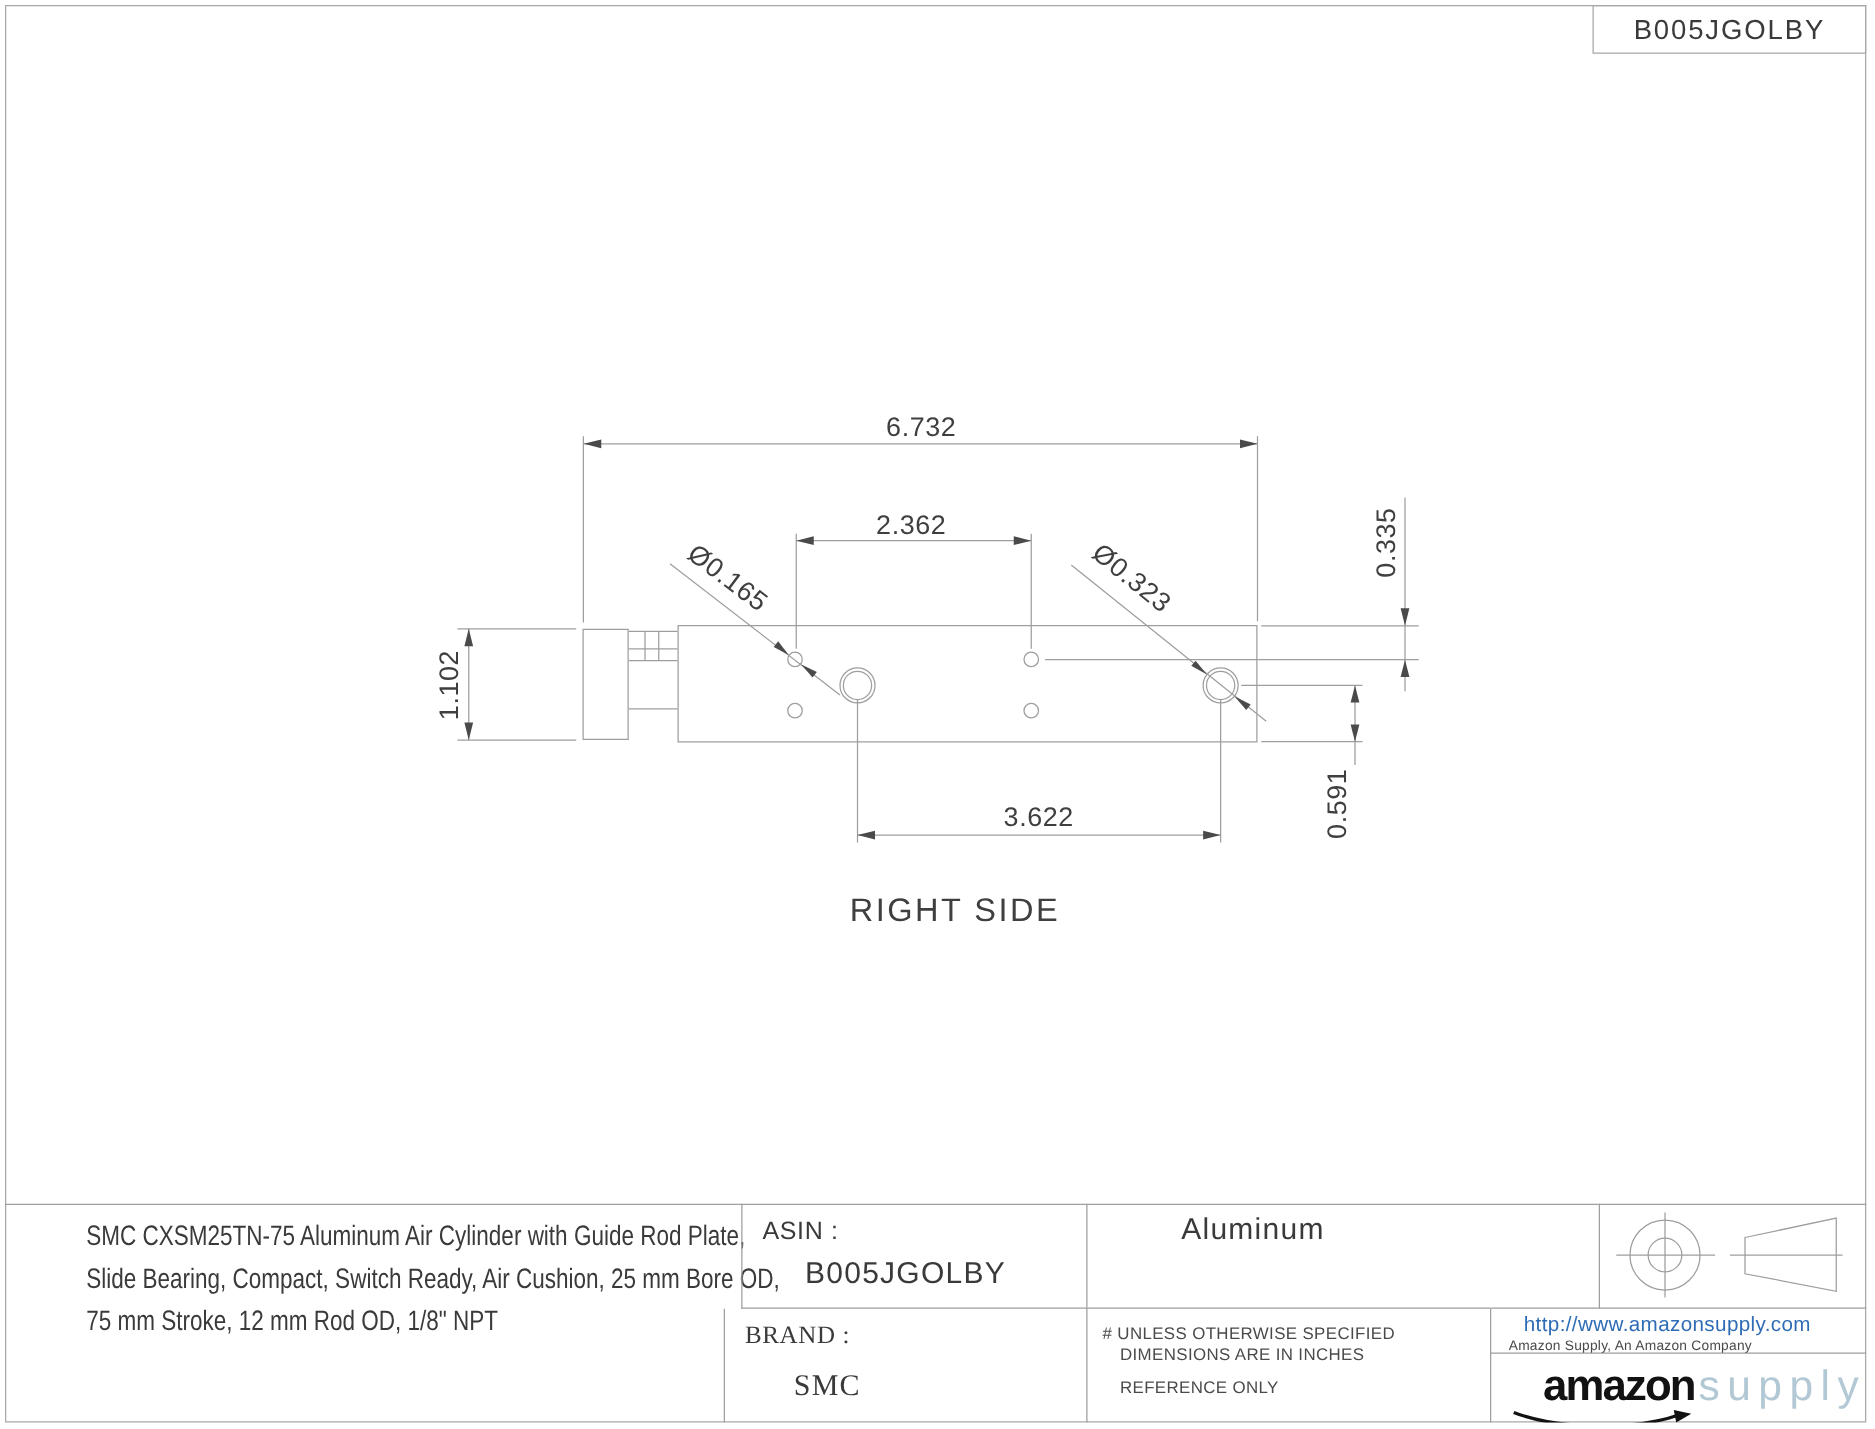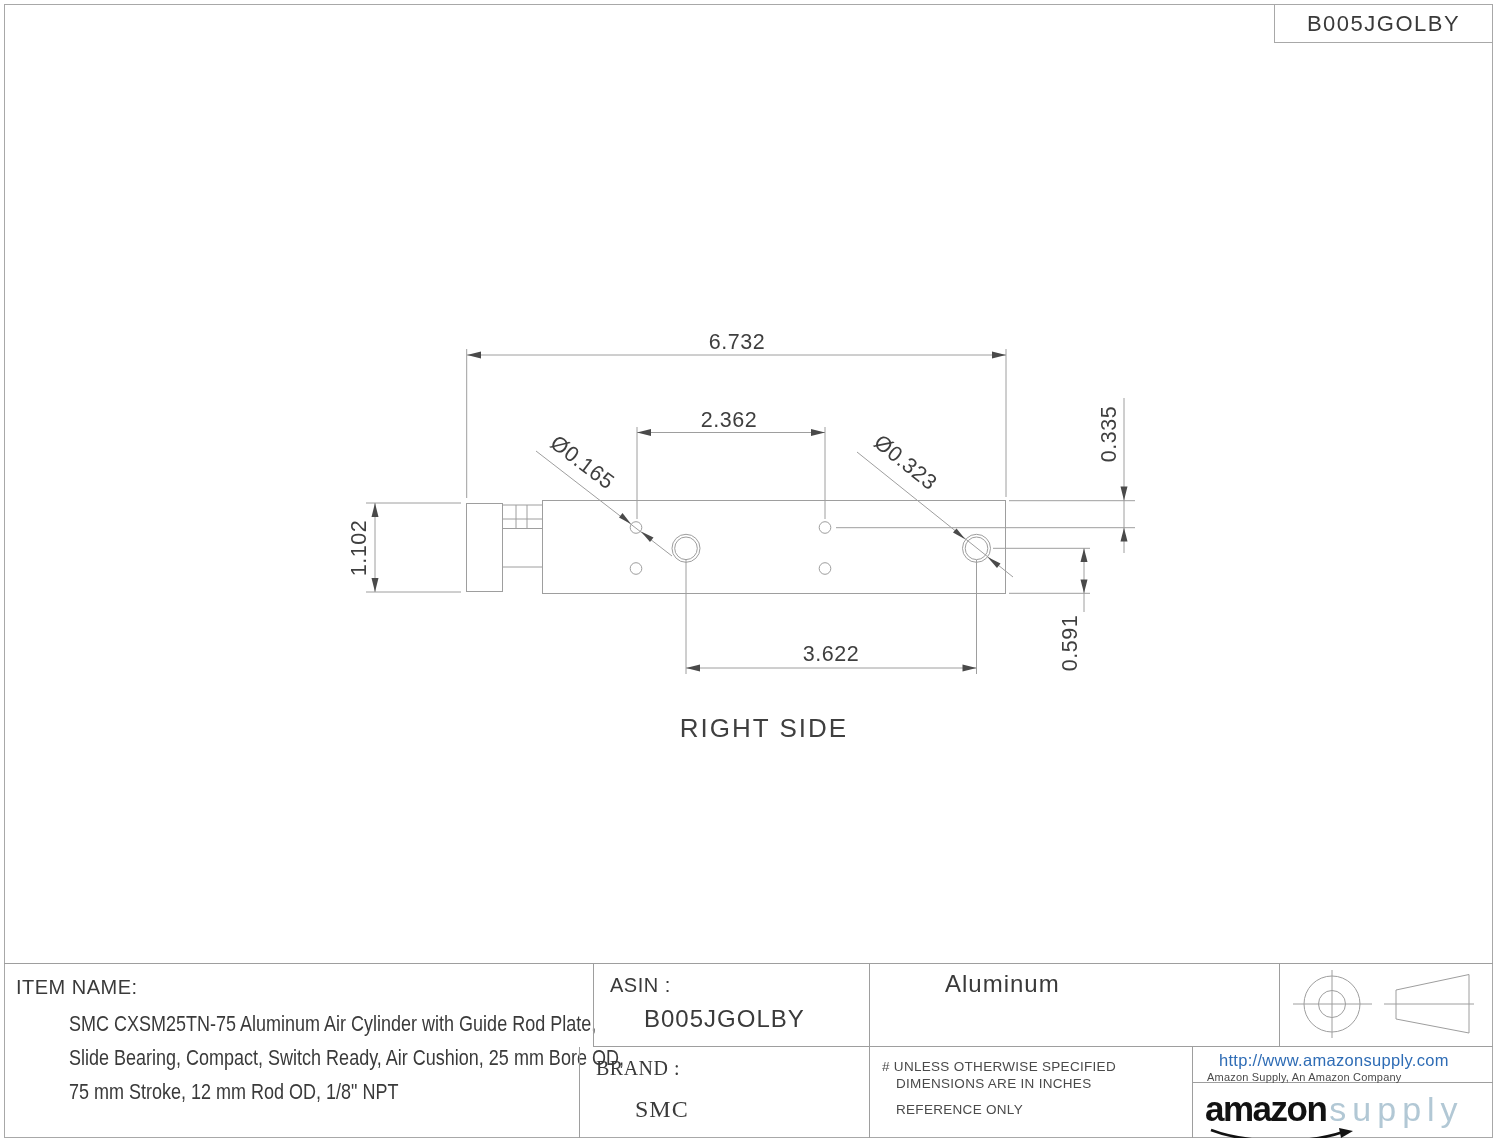--- a/index.html
+++ b/index.html
@@ -41,21 +41,21 @@
   #cell-asin .tb-value{margin:8px 0 0 50px;}
   #cell-brand .tb-value{margin:16px 0 0 55px;}
   #cell-material .tb-value{margin:6px 0 0 75px;}
   .note{font-size:13.5px;color:#4a4a4a;letter-spacing:0.3px;line-height:17px;}
   #cell-notes{padding:11px 0 0 12px;}
   .note + .note{margin-top:9px;}
   .note .cont{padding-left:14px;}
   #cell-url{padding:4px 0 0 14px;}
   .supply-url{font-size:16.5px;color:#2e6cb5;letter-spacing:0.3px;margin-left:12px;}
   .supply-tagline{font-size:11px;color:#4a4a4a;margin-top:1px;letter-spacing:0.2px;}
-  #cell-logo{padding:6px 0 0 12px;white-space:nowrap;}
+  #cell-logo{padding:6px 0 0 12px;white-space:nowrap;text-align:right;}
   .logo-amazon{font-size:35px;font-weight:700;color:#121212;letter-spacing:-1.5px;}
   .logo-supply{font-size:34px;font-weight:300;color:#b2c8d5;letter-spacing:6px;margin-left:3px;}
   #swoosh{left:14px;top:44px;width:152px;height:18px;}
 </style>
 </head>
 <body>
 
 <div class="abs" id="page-border"></div>
 
 <div class="abs" id="asin-box">
@@ -149,21 +149,20 @@
     <line x1="857" y1="452" x2="1013" y2="577"></line>
     <polygon points="965.5,539.5 953,532.5 956.5,528.5"></polygon>
     <polygon points="987.5,557 997,568 1000.5,563.5"></polygon>
   </g>
   <text transform="translate(901,468) rotate(39)" text-anchor="middle">Ø0.323</text>
 
   <text class="view-title" x="764" y="737" text-anchor="middle">RIGHT SIDE</text>
 </svg>
 
 <div class="abs cell" id="cell-item">
-  <div class="tb-label">ITEM NAME:</div>
   <div class="item-lines">
     <div>SMC CXSM25TN-75 Aluminum Air Cylinder with Guide Rod Plate,</div>
     <div>Slide Bearing, Compact, Switch Ready, Air Cushion, 25 mm Bore OD,</div>
     <div>75 mm Stroke, 12 mm Rod OD, 1/8" NPT</div>
   </div>
 </div>
 
 <div class="abs cell" id="cell-asin">
   <div class="tb-label">ASIN :</div>
   <div class="tb-value">B005JGOLBY</div>

